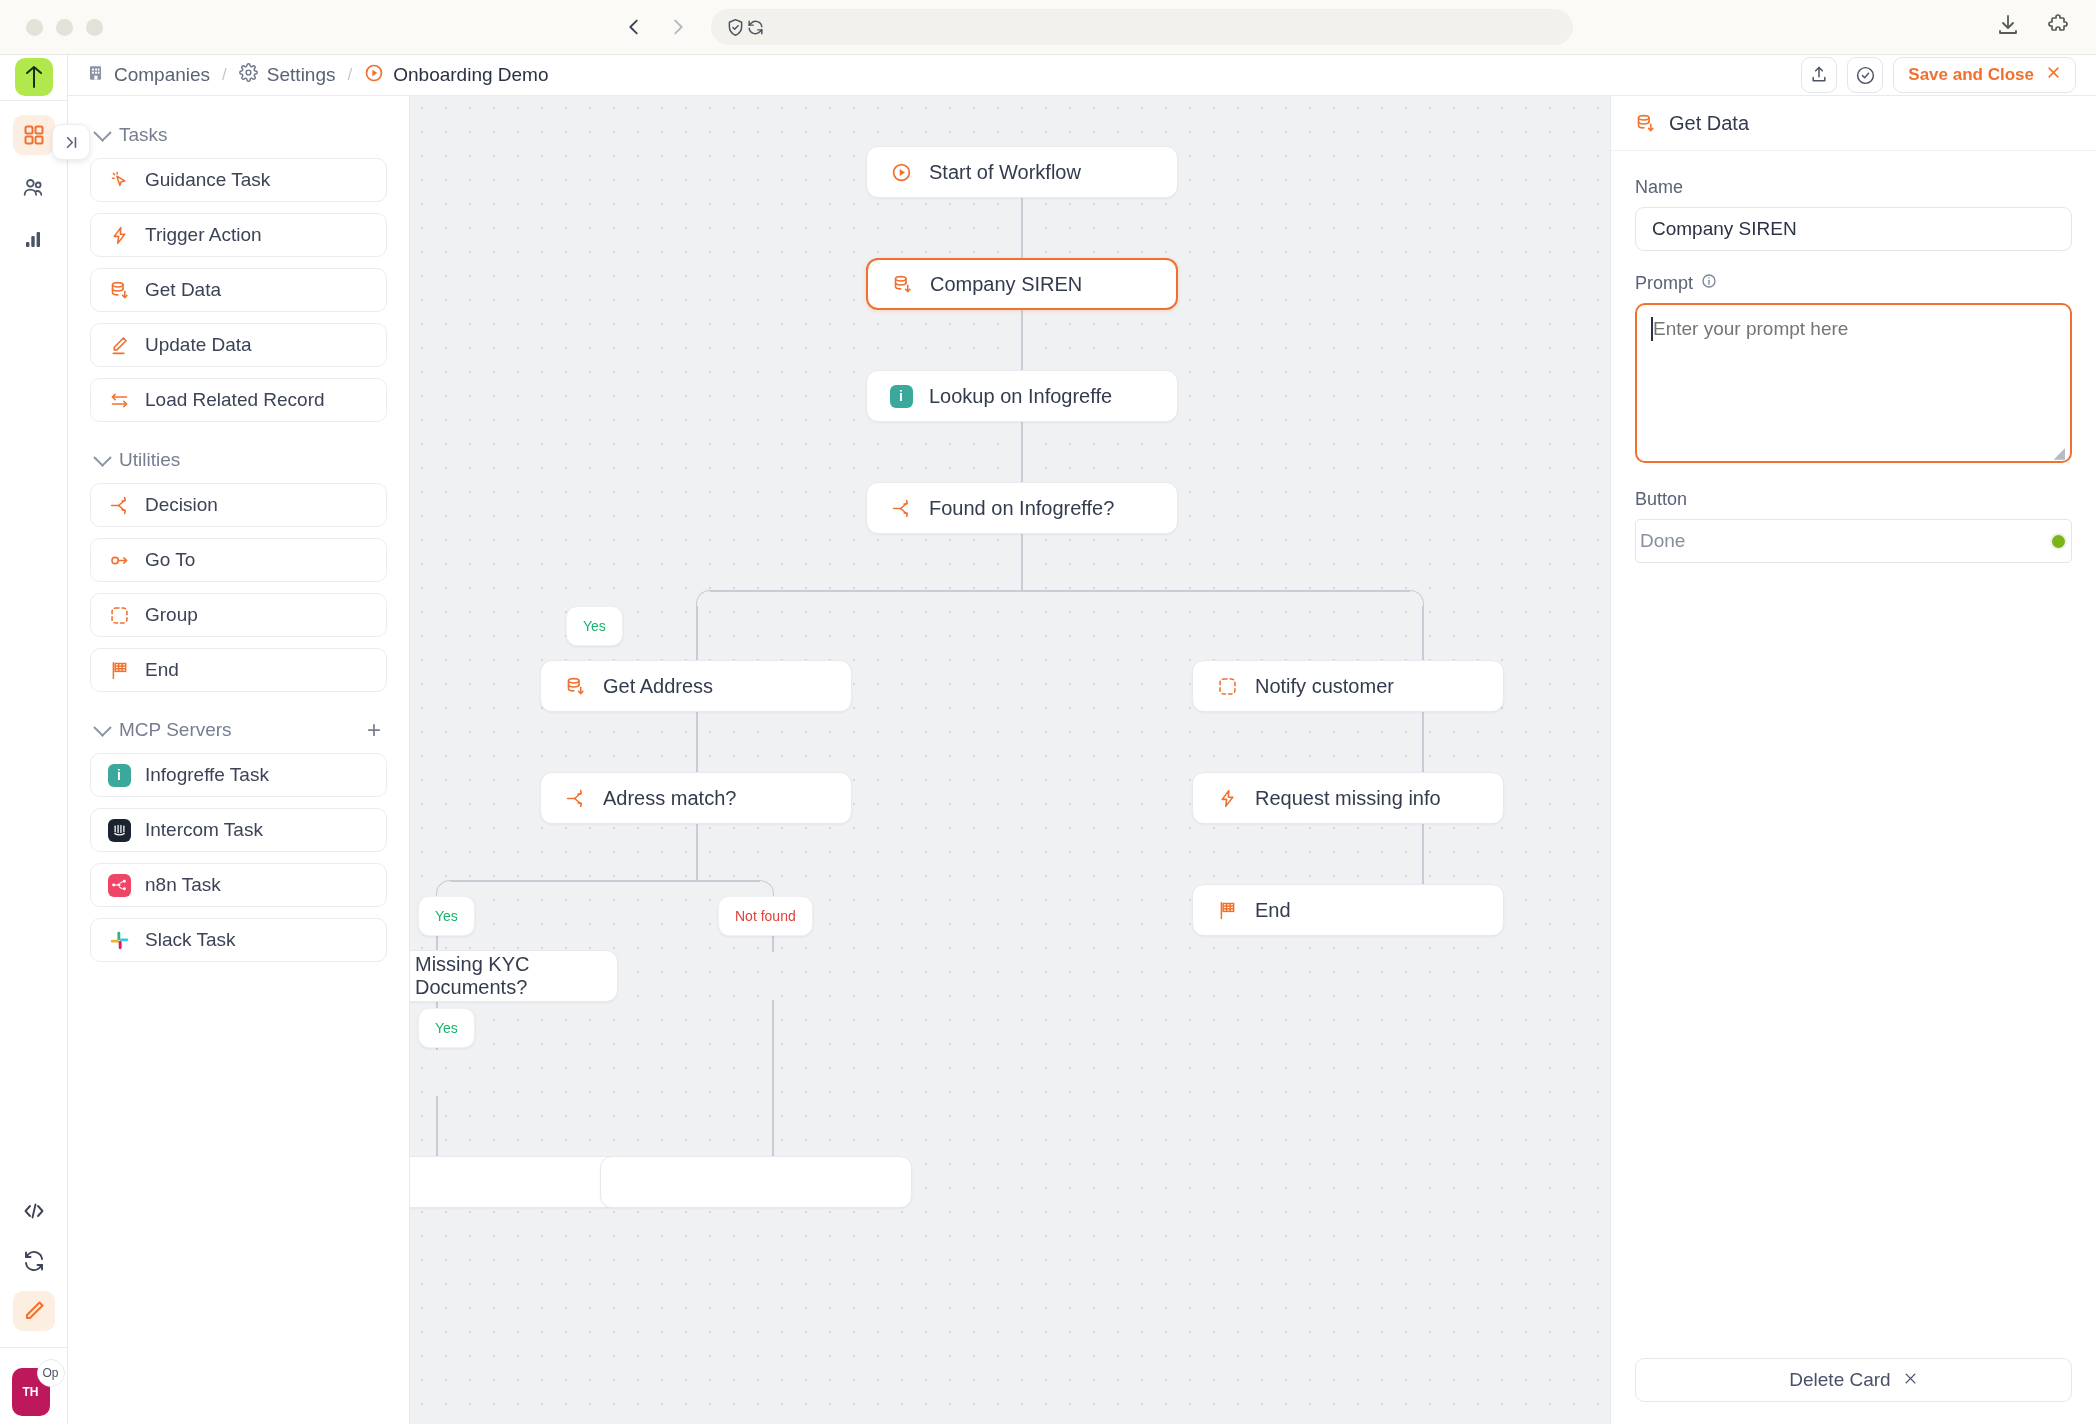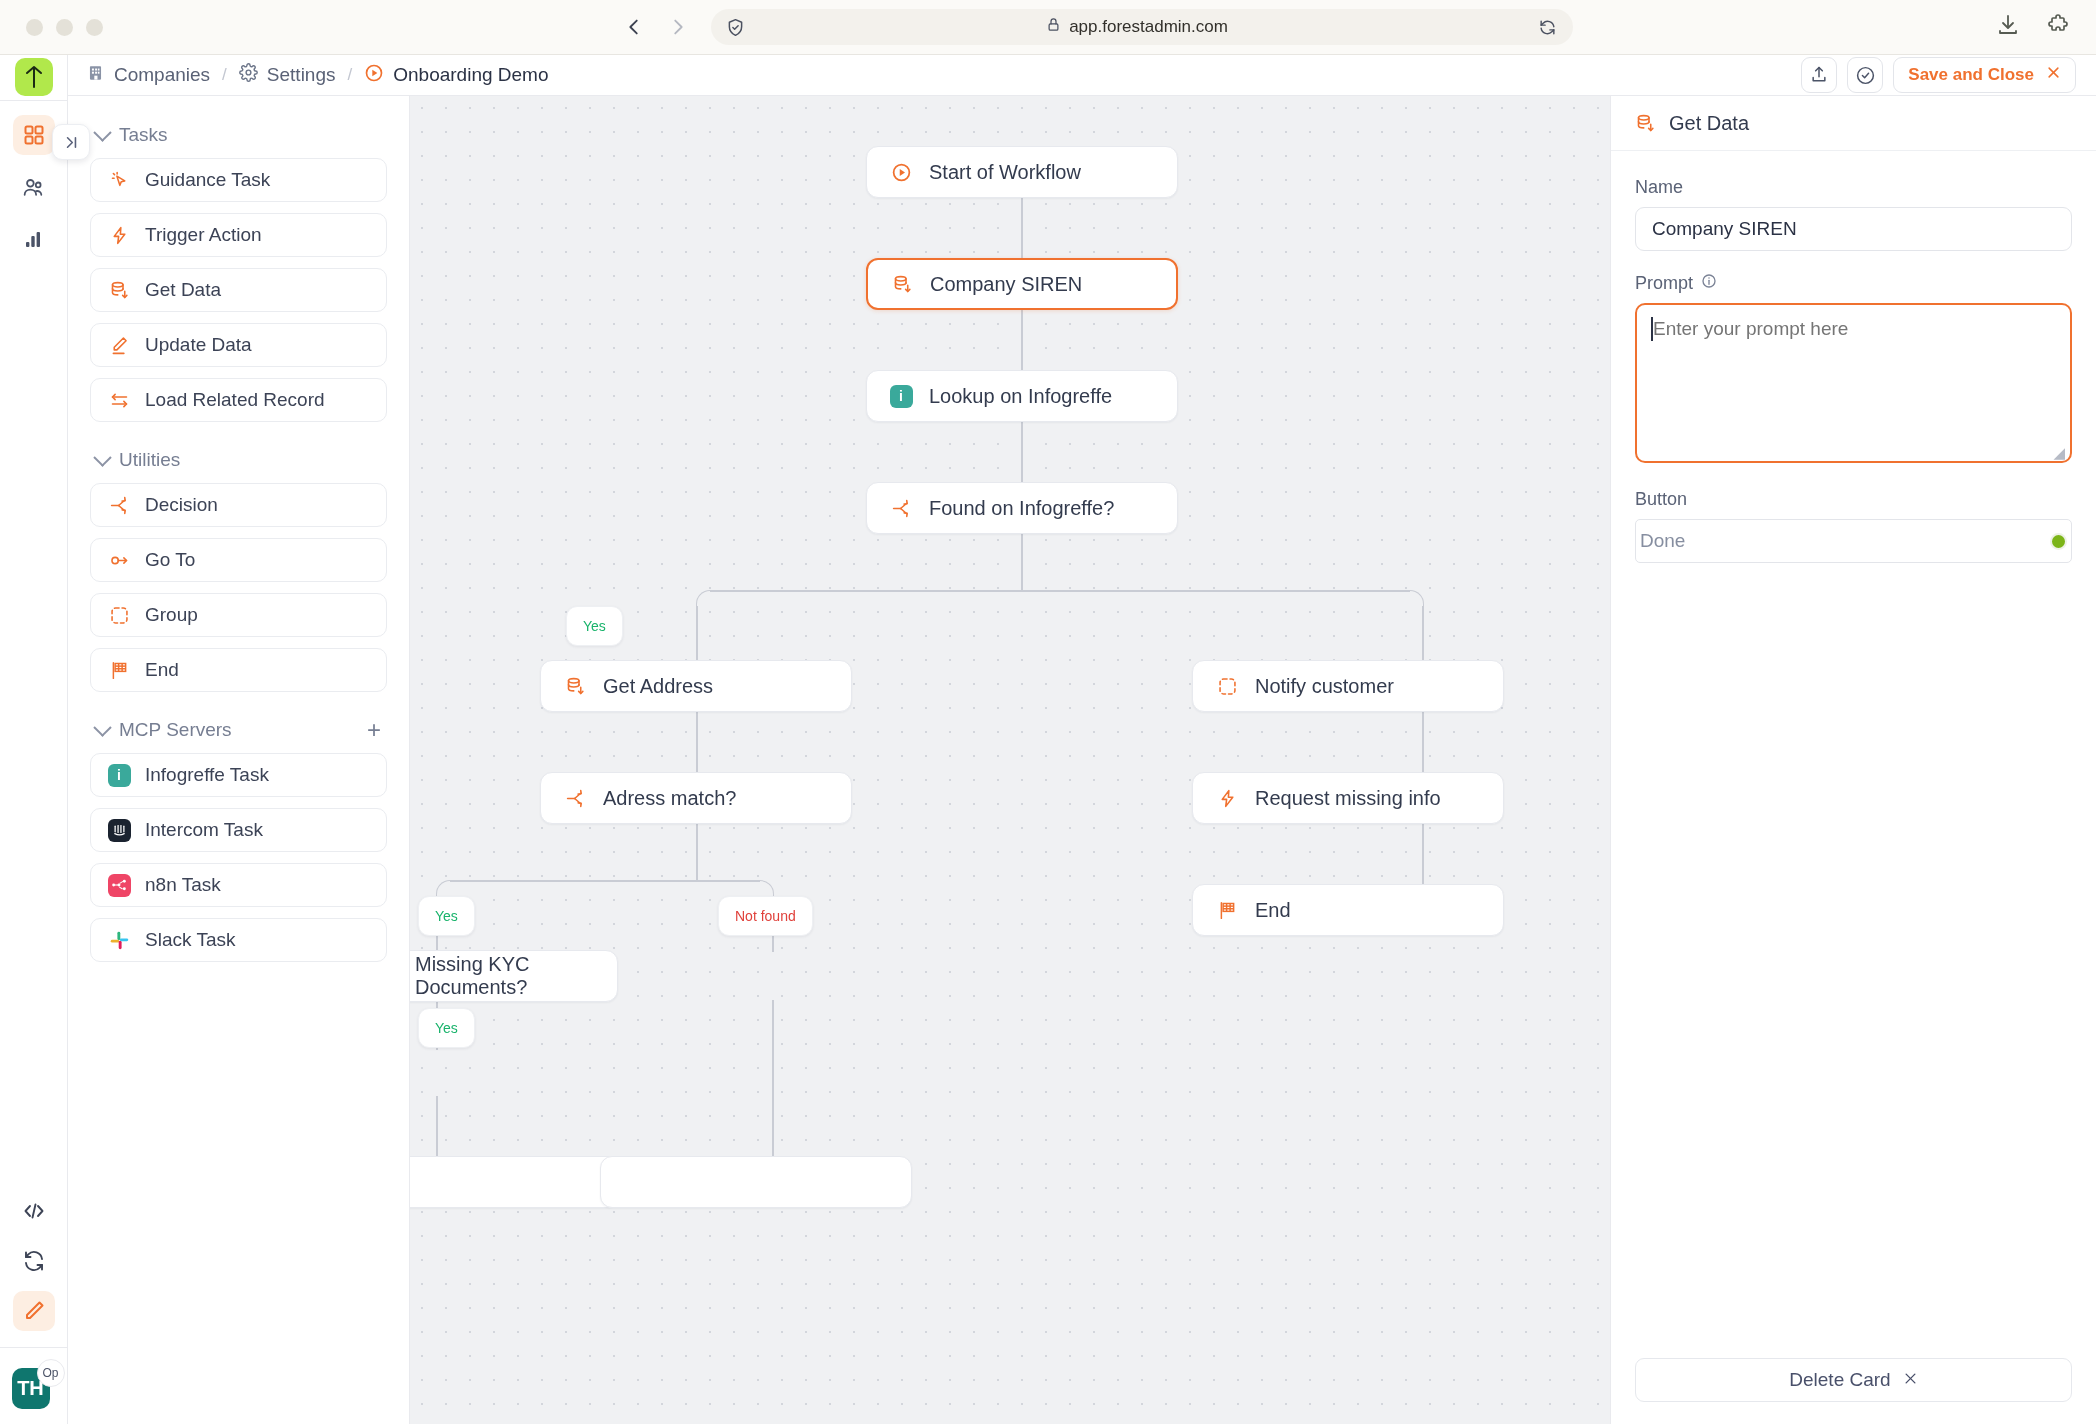--- a/index.html
+++ b/index.html
@@ -77,22 +77,22 @@
   .rail-btn {
     width: 42px; height: 40px; border-radius: 10px;
     display: flex; align-items: center; justify-content: center;
   }
   .rail-btn.active { background: #fdeee2; }
   .rail-bottom { margin-top: auto; display:flex; flex-direction:column; align-items:center; gap:10px; width:100%; }
   .rail-bottom .rail-btn { margin: 0 auto; }
   .rail-sep2 { width: 100%; height: 1px; background: #e9eaee; margin-top: 6px; }
   .avatar-wrap { position: relative; margin: 10px auto 16px; width: 44px; height: 40px; }
   .avatar {
-    width: 38px; height: 41px; border-radius: 10px; background: #0f766e;
-    color: #fff; font-size: 20px; font-weight: bold;
+    width: 38px; height: 48px; border-radius: 10px; background: #be185d;
+    color: #fff; font-size: 12px; font-weight: bold;
     display:flex; align-items:center; justify-content:center;
   }
   .avatar-badge {
     position: absolute; right: -9px; top: -9px;
     width: 28px; height: 28px; border-radius: 50%; background: #fff;
     border: 1px solid #e9eaee; color: #4b5367; font-size: 12px;
     display: flex; align-items: center; justify-content: center;
   }
 
   
@@ -233,29 +233,20 @@
           <polyline points="9 5 16 12 9 19"></polyline>
         </svg>
     </span>
   </div>
   <div class="omnibox-wrap">
     <span class="omnibox-shield">
       <svg width="21" height="21" viewBox="0 0 24 24" fill="none" stroke="#4b5160" stroke-width="1.7" stroke-linecap="round" stroke-linejoin="round">
           <path d="M12 3l7 3v5c0 4.5-3 8-7 10-4-2-7-5.5-7-10V6z"></path>
           <polyline points="9 12 11 14 15 10"></polyline>
         </svg>
-    </span>
-    <span class="omnibox-url">
-      <span>
-        <svg width="15" height="15" viewBox="0 0 24 24" fill="none" stroke="#4b5160" stroke-width="2" stroke-linecap="round">
-            <rect x="5" y="11" width="14" height="10" rx="2"></rect>
-            <path d="M8 11V7a4 4 0 0 1 8 0v4"></path>
-          </svg>
-      </span>
-      <span>app.forestadmin.com</span>
     </span>
     <span class="omnibox-reload">
       <svg width="19" height="19" viewBox="0 0 24 24" fill="none" stroke="#4b5160" stroke-width="1.8" stroke-linecap="round" stroke-linejoin="round">
           <path d="M20 11a8 8 0 0 0-13.5-4.5L4 9"></path>
           <polyline points="4 4 4 9 9 9"></polyline>
           <path d="M4 13a8 8 0 0 0 13.5 4.5L20 15"></path>
           <polyline points="20 20 20 15 15 15"></polyline>
         </svg>
     </span>
   </div>

